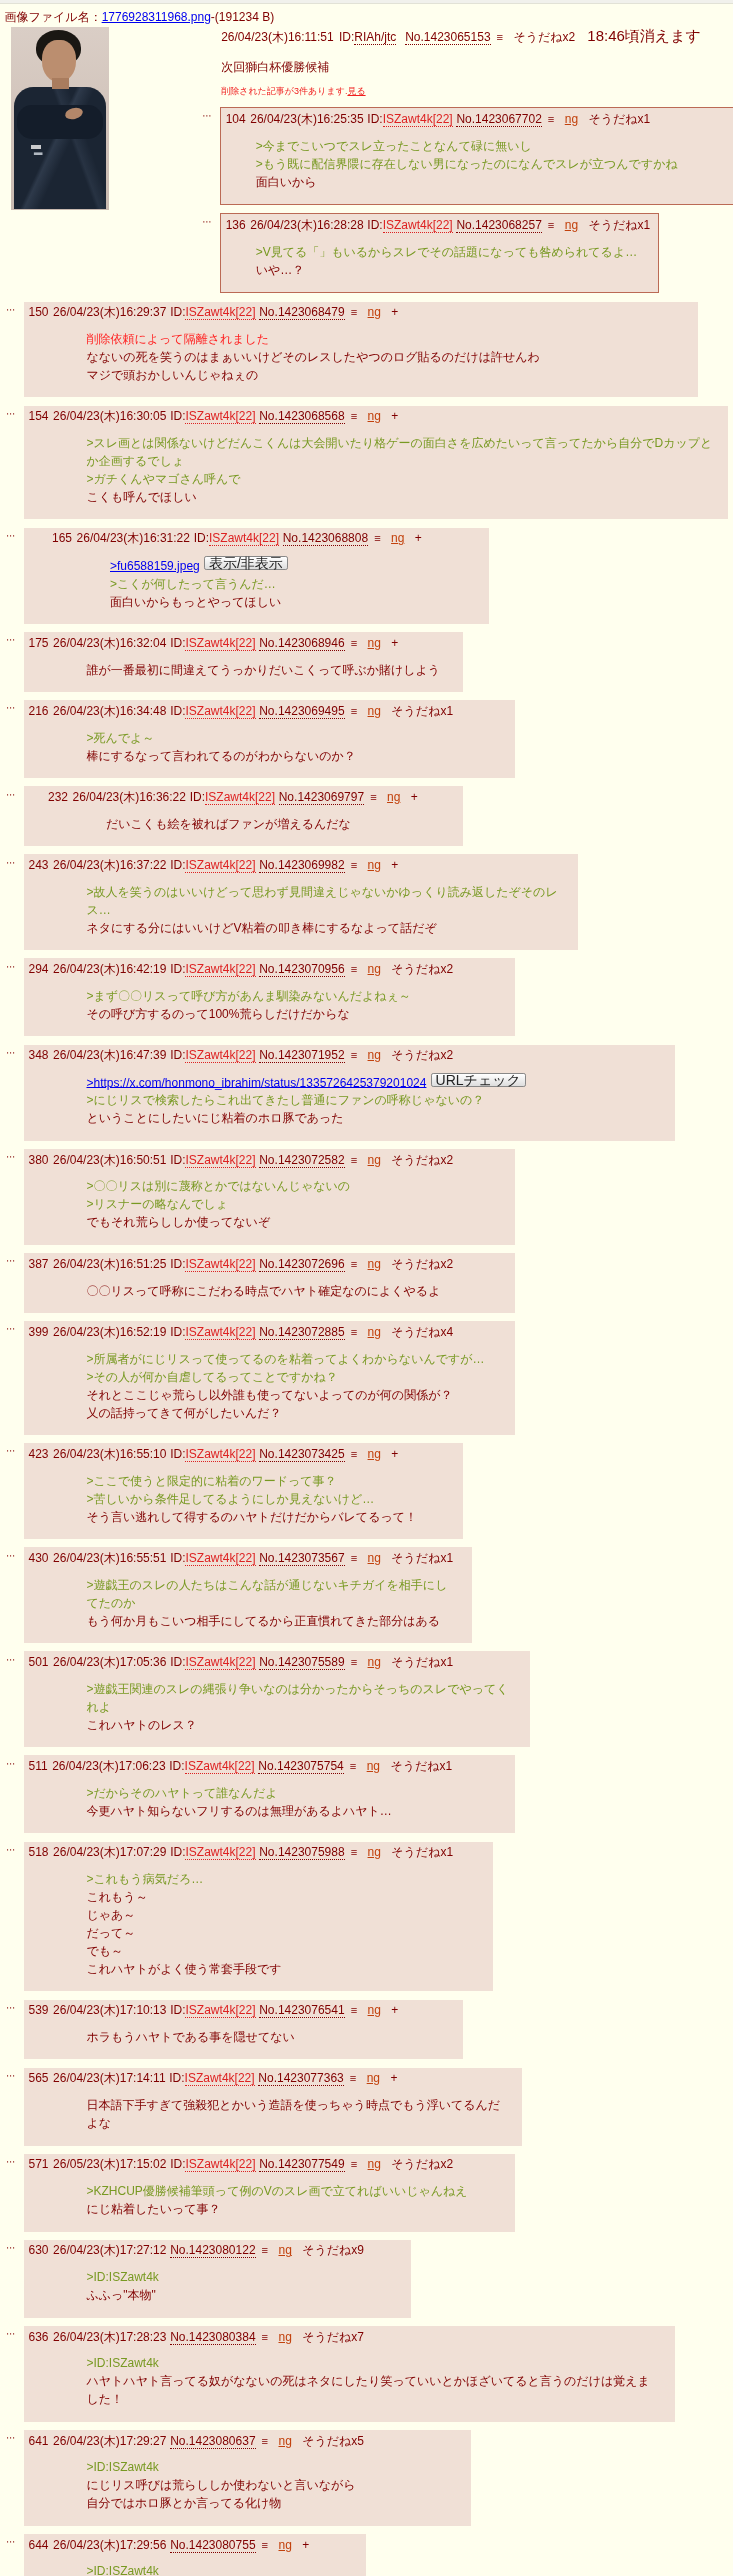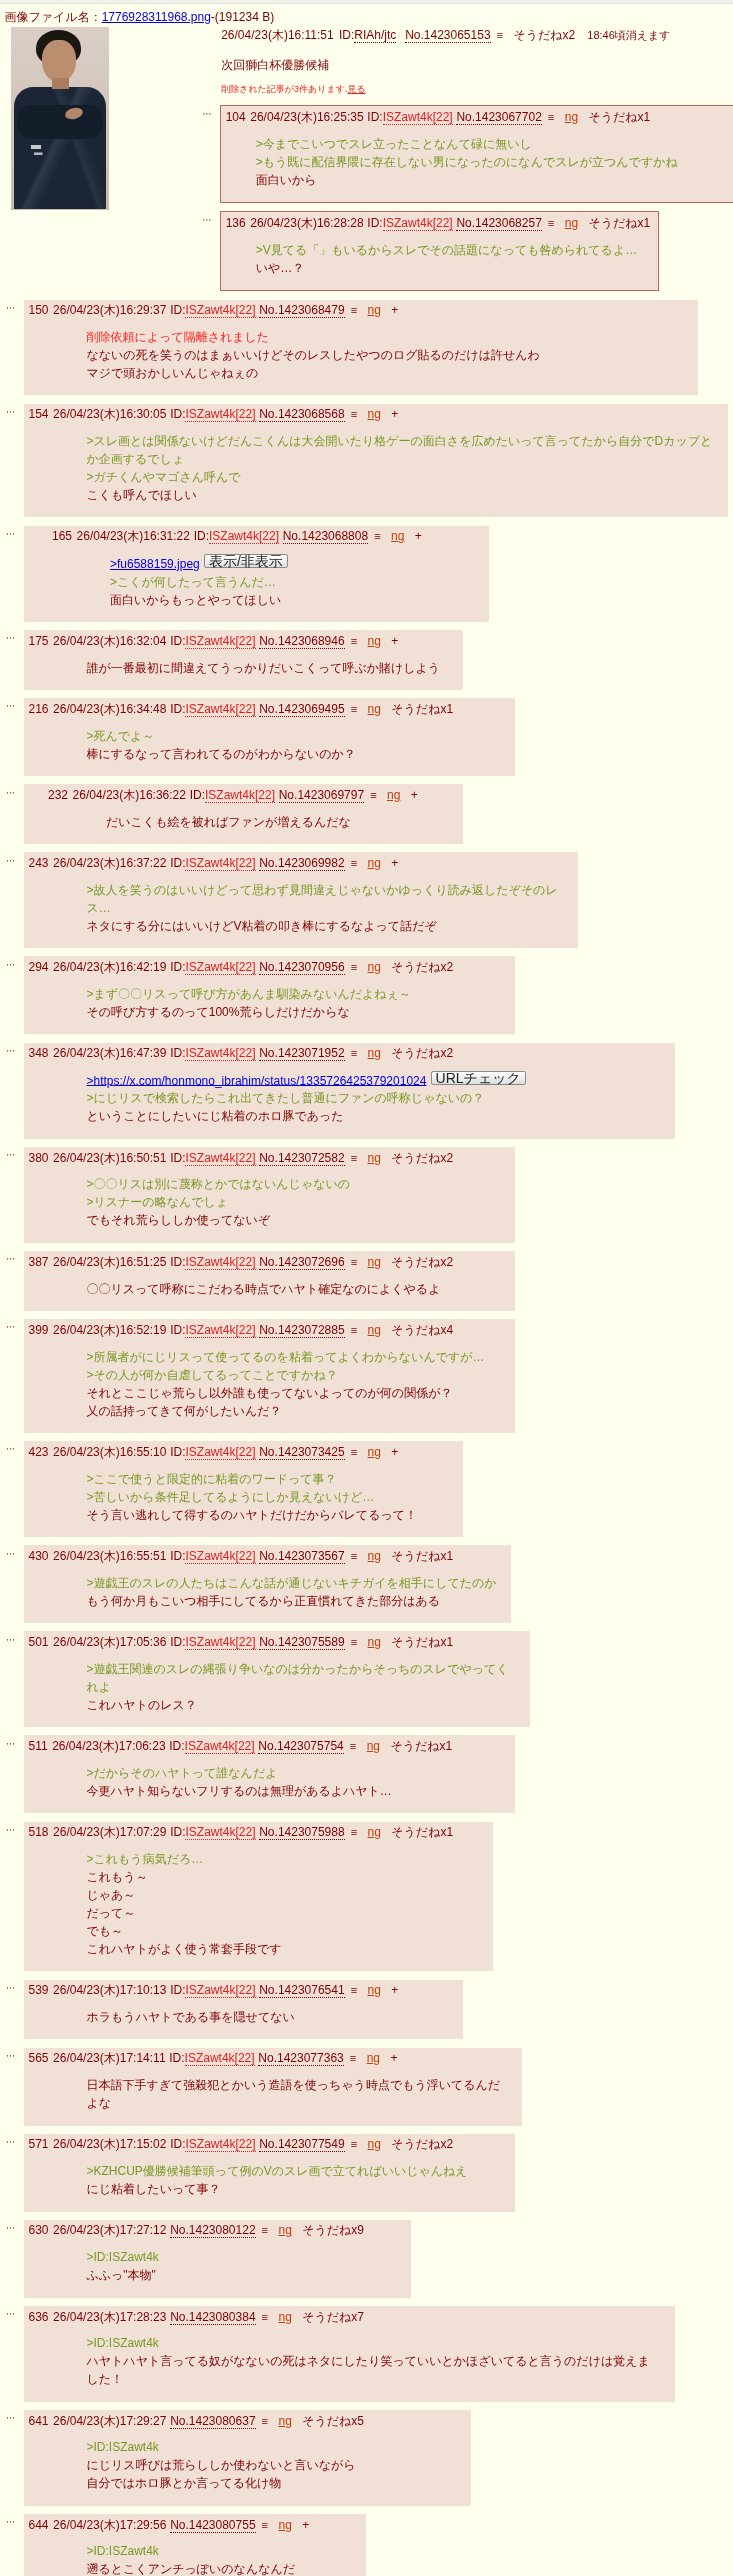--- a/index.html
+++ b/index.html
@@ -24,21 +24,21 @@
   .photo .hand{position:absolute;left:54px;top:81px;width:18px;height:11.2px;background:#b3876a;border-radius:50%;transform:rotate(-14deg);}
   .photo .logo{position:absolute;left:19.4px;top:118px;width:10.4px;height:3.7px;background:#e9e9e9;opacity:.85;box-shadow:2.2px 6.7px 0 -0.7px #ccd2da;}
   
   .op-main{margin-left:112px;}
   .op-head{white-space:nowrap;}
   .op-head .sp{margin-left:5.2px;}
   .op-id{color:#800000;}
   .op-text{margin:13.4px 0 0 0;}
   .op-notice{margin-top:9px;font-size:9px;color:#f02020;}
   .op-notice a{color:#f02020;text-decoration:underline;}
-  .expire{font-size:11px;margin-left:12px;}
+  .expire{font-size:15px;margin-left:12px;}
   .menu-ic{margin-left:6px;font-size:11.2px;}
   .ng-link{margin-left:10.4px;color:#c2410c;text-decoration:underline;}
   .sodane{margin-left:10.4px;}
   .plus{margin-left:10.4px;}
   #op-replies{margin-left:-25px;margin-top:9px;}
   
   .post{position:relative;margin:0 0 8.2px 24px;}
   .post .dots{position:absolute;left:-18px;top:2.2px;font-size:9.7px;color:#800000;}
   .box{background:#f0e0d6;padding:3.7px 7.5px 7.5px 4.5px;box-sizing:border-box;width:fit-content;}
   .box.bordered{border:0.7px solid #bb6a55;}
@@ -239,21 +239,21 @@
         <div class="head"><span class="pnum">423</span><span>26/04/23(木)16:55:10</span><span class="pid"><span class="lbl">ID:</span><span class="dot-u">ISZawt4k[22]</span></span><a class="pno dot-u">No.1423073425</a><span class="menu-ic">≡</span><a class="ng-link">ng</a><span class="plus">+</span></div>
         <blockquote>
           <div class="line q">&gt;ここで使うと限定的に粘着のワードって事？</div>
           <div class="line q">&gt;苦しいから条件足してるようにしか見えないけど…</div>
           <div class="line t">そう言い逃れして得するのハヤトだけだからバレてるって！</div>
         </blockquote>
       </div>
     </div>
     <div class="post">
       <span class="dots">⋯</span>
-      <div class="box" style="width: 487px;">
+      <div class="box" style="width: 448px;">
         <div class="head"><span class="pnum">430</span><span>26/04/23(木)16:55:51</span><span class="pid"><span class="lbl">ID:</span><span class="dot-u">ISZawt4k[22]</span></span><a class="pno dot-u">No.1423073567</a><span class="menu-ic">≡</span><a class="ng-link">ng</a><span class="sodane">そうだねx1</span></div>
         <blockquote>
           <div class="line q">&gt;遊戯王のスレの人たちはこんな話が通じないキチガイを相手にしてたのか</div>
           <div class="line t">もう何か月もこいつ相手にしてるから正直慣れてきた部分はある</div>
         </blockquote>
       </div>
     </div>
     <div class="post">
       <span class="dots">⋯</span>
       <div class="box" style="width: 506px;">
@@ -302,21 +302,21 @@
       <div class="box" style="width: 498px;">
         <div class="head"><span class="pnum">565</span><span>26/04/23(木)17:14:11</span><span class="pid"><span class="lbl">ID:</span><span class="dot-u">ISZawt4k[22]</span></span><a class="pno dot-u">No.1423077363</a><span class="menu-ic">≡</span><a class="ng-link">ng</a><span class="plus">+</span></div>
         <blockquote>
           <div class="line t">日本語下手すぎて強殺犯とかいう造語を使っちゃう時点でもう浮いてるんだよな</div>
         </blockquote>
       </div>
     </div>
     <div class="post">
       <span class="dots">⋯</span>
       <div class="box" style="width: 491px;">
-        <div class="head"><span class="pnum">571</span><span>26/04/23(木)17:15:02</span><span class="pid"><span class="lbl">ID:</span><span class="dot-u">ISZawt4k[22]</span></span><a class="pno dot-u">No.1423077549</a><span class="menu-ic">≡</span><a class="ng-link">ng</a><span class="sodane">そうだねx2</span></div>
+        <div class="head"><span class="pnum">571</span><span>26/05/23(木)17:15:02</span><span class="pid"><span class="lbl">ID:</span><span class="dot-u">ISZawt4k[22]</span></span><a class="pno dot-u">No.1423077549</a><span class="menu-ic">≡</span><a class="ng-link">ng</a><span class="sodane">そうだねx2</span></div>
         <blockquote>
           <div class="line q">&gt;KZHCUP優勝候補筆頭って例のVのスレ画で立てればいいじゃんねえ</div>
           <div class="line t">にじ粘着したいって事？</div>
         </blockquote>
       </div>
     </div>
     <div class="post">
       <span class="dots">⋯</span>
       <div class="box" style="width: 387px;">
         <div class="head"><span class="pnum">630</span><span>26/04/23(木)17:27:12</span><a class="pno dot-u">No.1423080122</a><span class="menu-ic">≡</span><a class="ng-link">ng</a><span class="sodane">そうだねx9</span></div>

